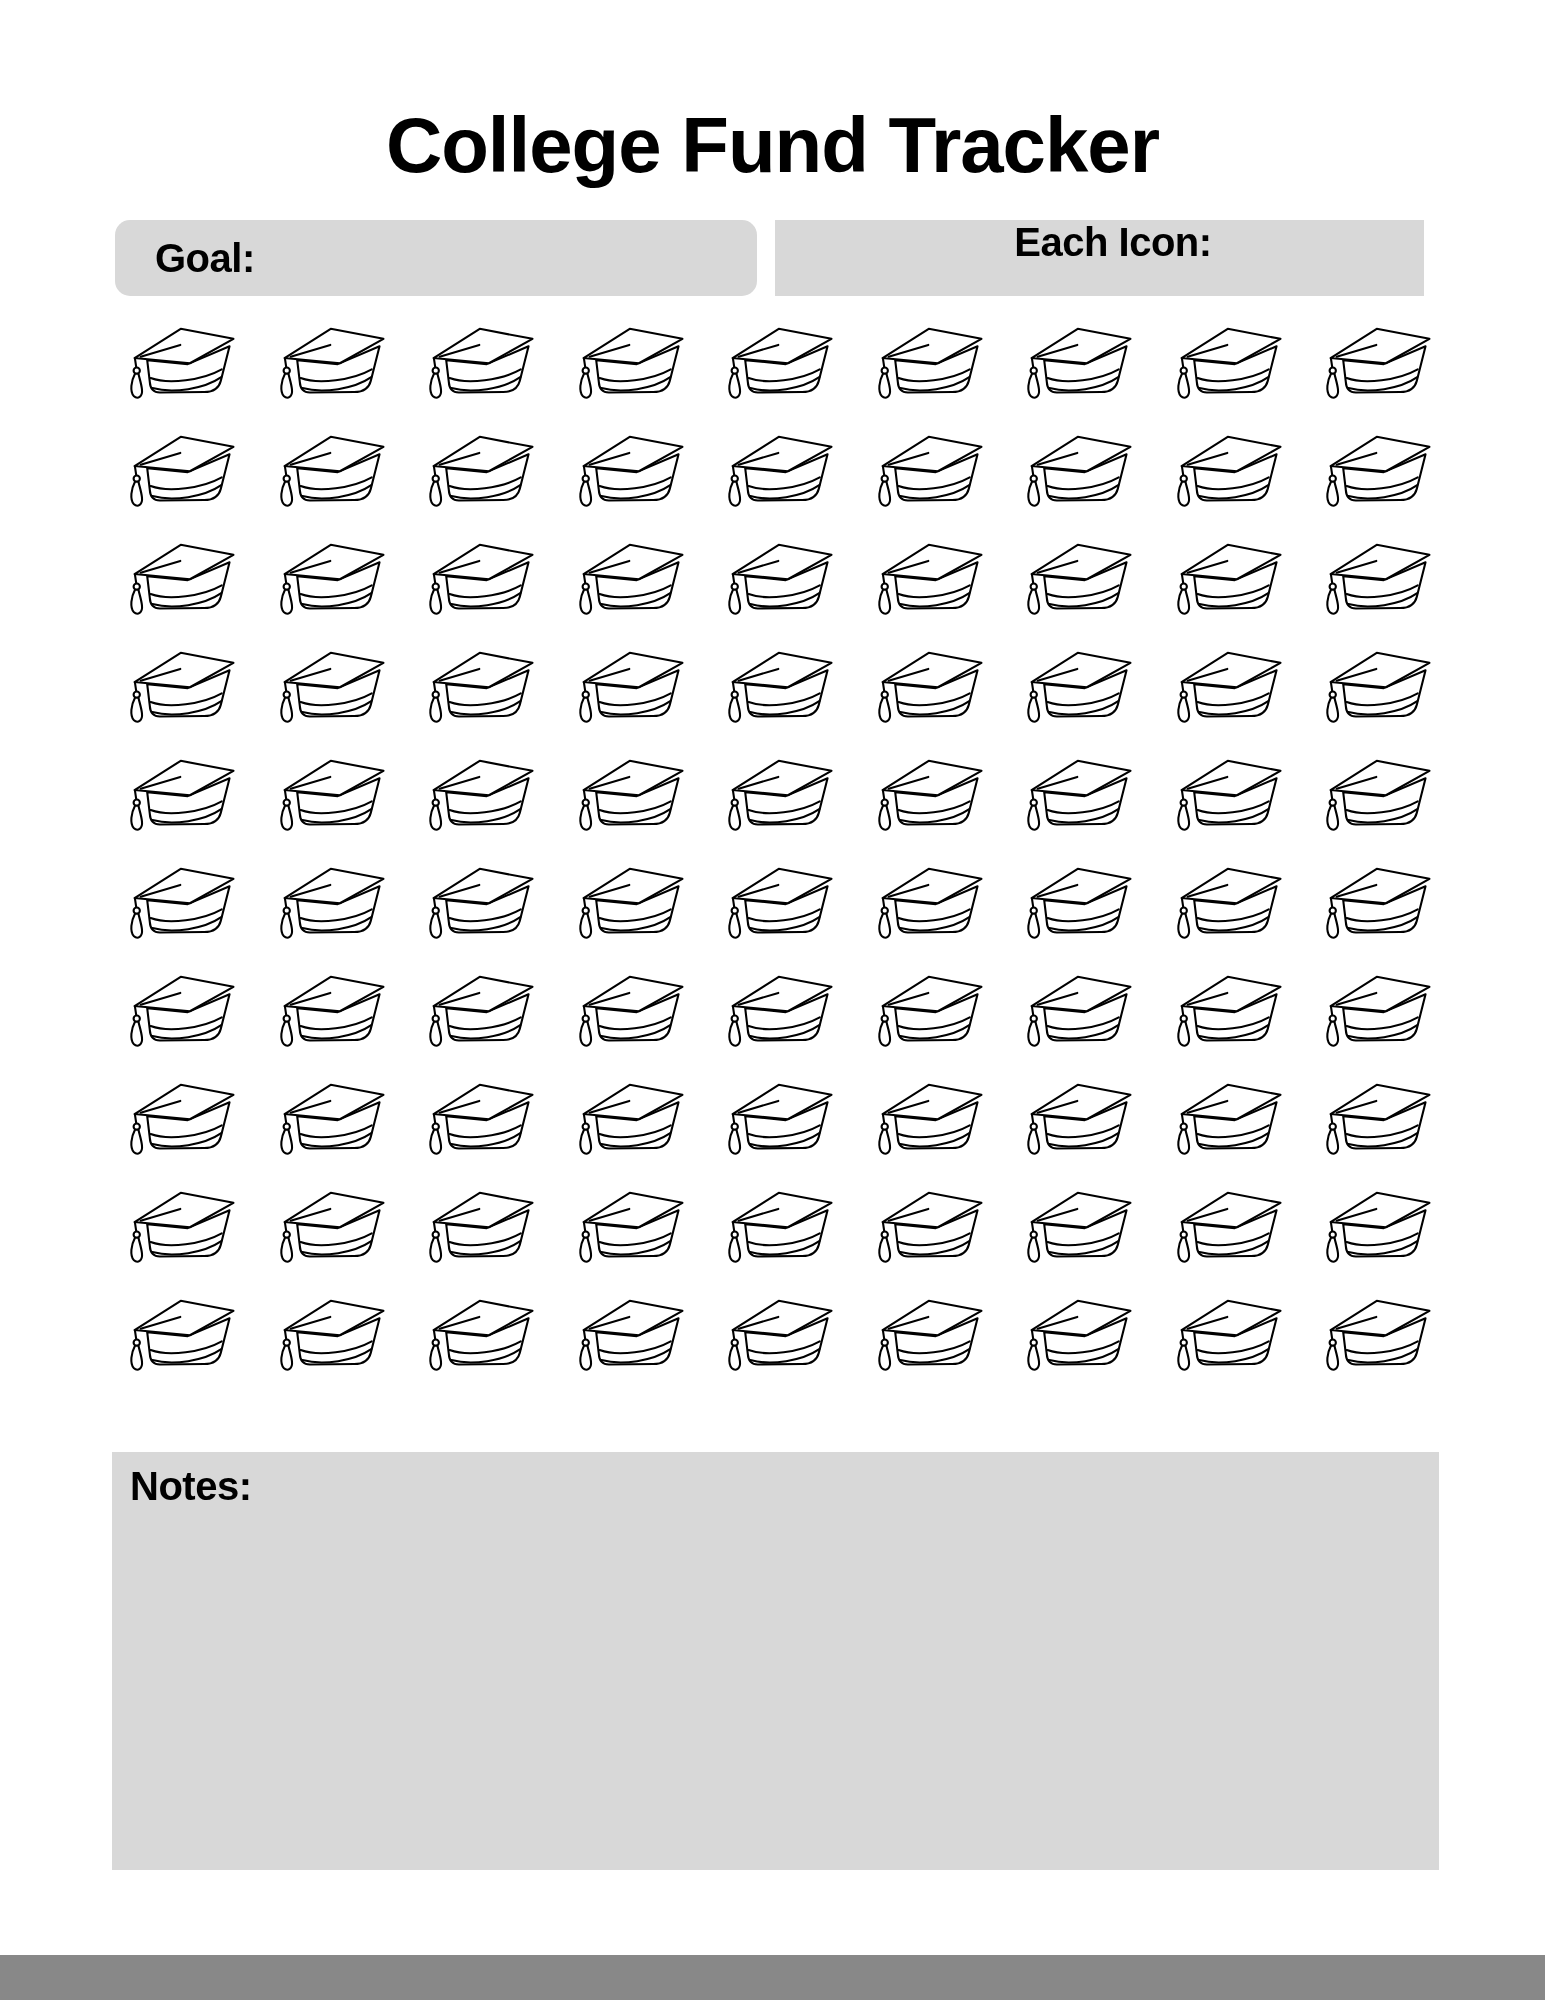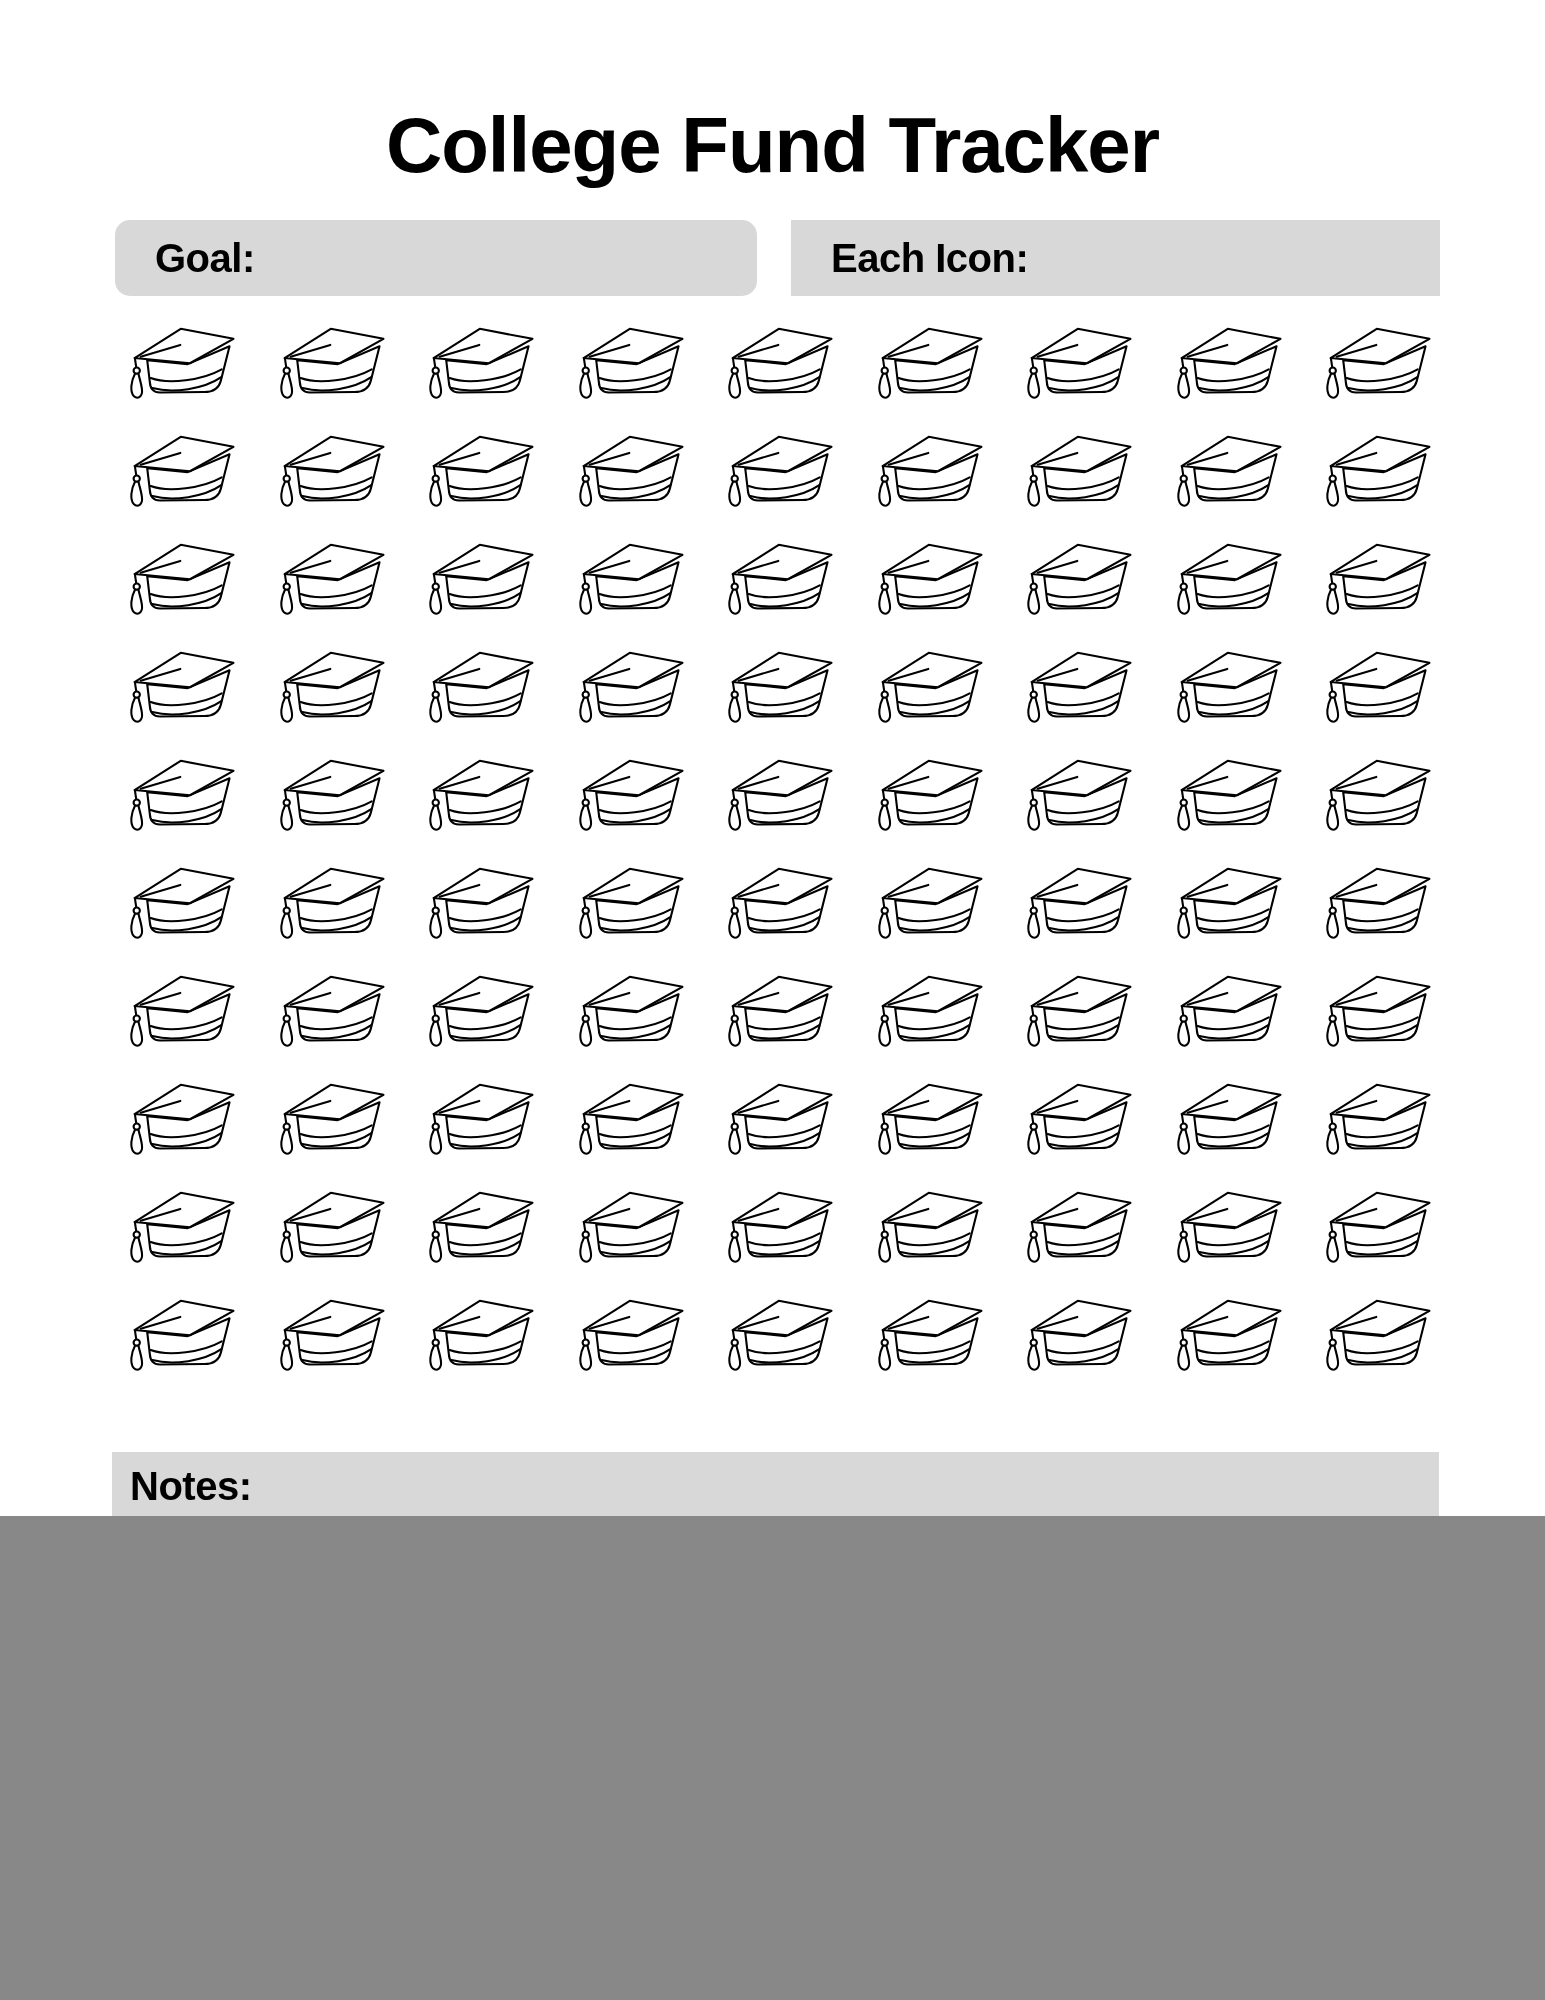--- a/index.html
+++ b/index.html
@@ -5,21 +5,21 @@
   :root{
     --box-color:#d8d8d8;
     --ink:#000000;
     --paper:#ffffff;
   }
   html,body{margin:0;padding:0;}
   body{background:#888;}
   .page{
     position:relative;
     width:1545px;
-    height:1516px;
+    height:1955px;
     margin:0 auto;
     background:var(--paper);
     font-family:"Liberation Sans", sans-serif;
     overflow:hidden;
   }
   .title{
     position:absolute;
     top:106px;
     left:0;
     width:1545px;
@@ -34,21 +34,21 @@
   .field-box{
     position:absolute;
     top:220px;
     height:76px;
     background:var(--box-color);
     display:flex;
     align-items:center;
     box-sizing:border-box;
   }
   .goal-box{left:115px;width:642px;padding-left:40px;border-radius:15px;}
-  .each-icon-box{left:791px;width:649px;padding-left:40px;}
+  .each-icon-box{left:775px;width:649px;padding-left:27px;flex-direction:column;}
   .field-label{
     font-size:40px;
     font-weight:bold;
     letter-spacing:-0.5px;
     color:var(--ink);
     white-space:nowrap;
   }
   .fill-area{flex:1;height:100%;}
   .grid{
     position:absolute;

